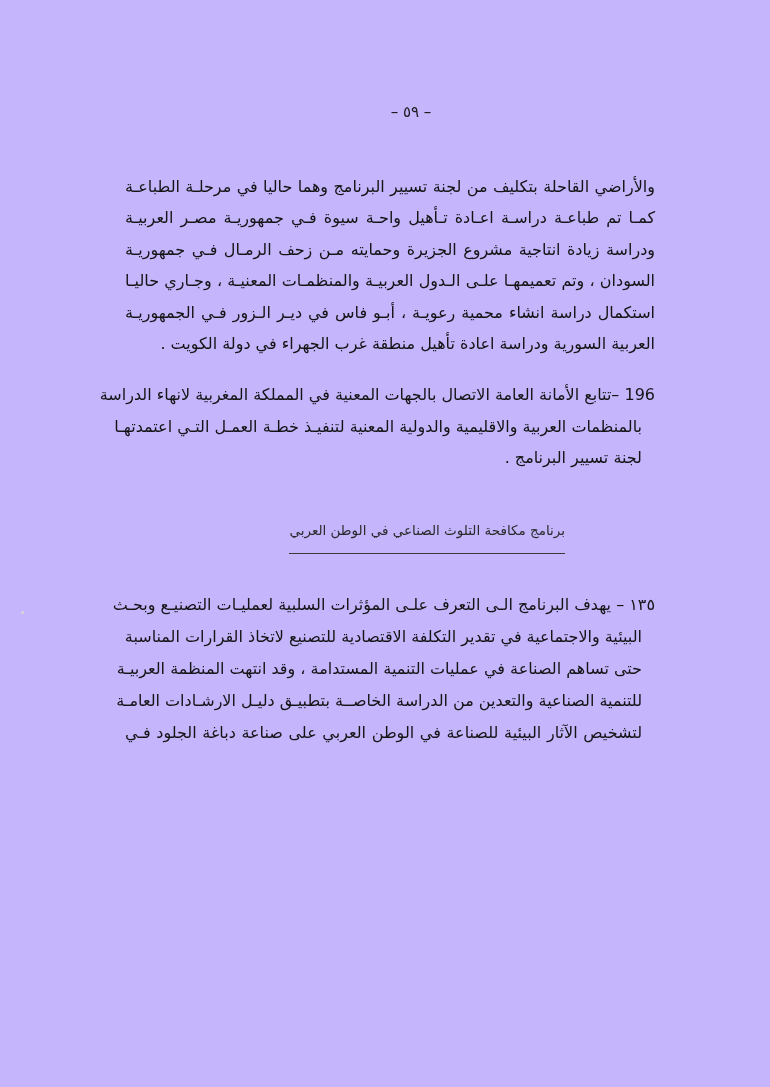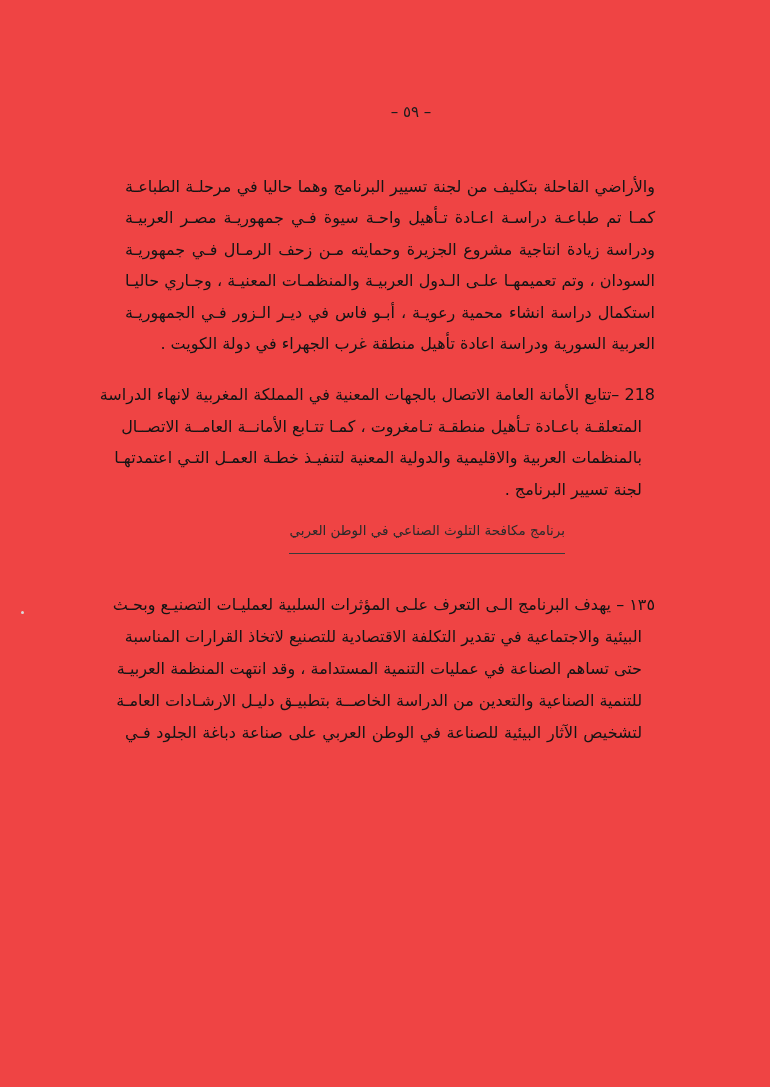--- a/index.html
+++ b/index.html
@@ -4,21 +4,21 @@
 <style>
   html, body {
     margin: 0;
     padding: 0;
     background: #e9e9e9;
   }
   .page {
     position: relative;
     width: 770px;
     height: 1087px;
-    background: #ef4444;
+    background: #c4b5fd;
     overflow: hidden;
     font-family: "DejaVu Sans", sans-serif;
     color: #161616;
   }
   .page-number {
     position: absolute;
     top: 103px;
     left: 0;
     width: 770px;
     box-sizing: border-box;
@@ -86,22 +86,21 @@
   <section class="block" id="para-continuation">
     <div class="line">والأراضي القاحلة بتكليف من لجنة تسيير البرنامج وهما حاليا في مرحلـة الطباعـة</div>
     <div class="line">كمـا تم طباعـة دراسـة اعـادة تـأهيل واحـة سيوة فـي جمهوريـة مصـر العربيـة</div>
     <div class="line">ودراسة زيادة انتاجية مشروع الجزيرة وحمايته مـن زحف الرمـال فـي جمهوريـة</div>
     <div class="line">السودان ، وتم تعميمهـا علـى الـدول العربيـة والمنظمـات المعنيـة ، وجـاري حاليـا</div>
     <div class="line">استكمال دراسة انشاء محمية رعويـة ، أبـو فاس في ديـر الـزور فـي الجمهوريـة</div>
     <div class="line natural">العربية السورية ودراسة اعادة تأهيل منطقة غرب الجهراء في دولة الكويت .</div>
   </section>
 
   <section class="block" id="item-134">
-    <div class="line">218 –تتابع الأمانة العامة الاتصال بالجهات المعنية في المملكة المغربية لانهاء الدراسة</div>
-    <div class="line indent">المتعلقـة باعـادة تـأهيل منطقـة تـامغروت ، كمـا تتـابع الأمانــة العامــة الاتصــال</div>
+    <div class="line">196 –تتابع الأمانة العامة الاتصال بالجهات المعنية في المملكة المغربية لانهاء الدراسة</div>
     <div class="line indent">بالمنظمات العربية والاقليمية والدولية المعنية لتنفيـذ خطـة العمـل التـي اعتمدتهـا</div>
     <div class="line indent natural">لجنة تسيير البرنامج .</div>
   </section>
 
   <div class="section-heading">برنامج مكافحة التلوث الصناعي في الوطن العربي</div>
 
   <section class="block" id="item-135">
     <div class="line">١٣٥ – يهدف البرنامج الـى التعرف علـى المؤثرات السلبية لعمليـات التصنيـع وبحـث</div>
     <div class="line indent">البيئية والاجتماعية في تقدير التكلفة الاقتصادية للتصنيع لاتخاذ القرارات المناسبة</div>
     <div class="line indent">حتى تساهم الصناعة في عمليات التنمية المستدامة ، وقد انتهت المنظمة العربيـة</div>

